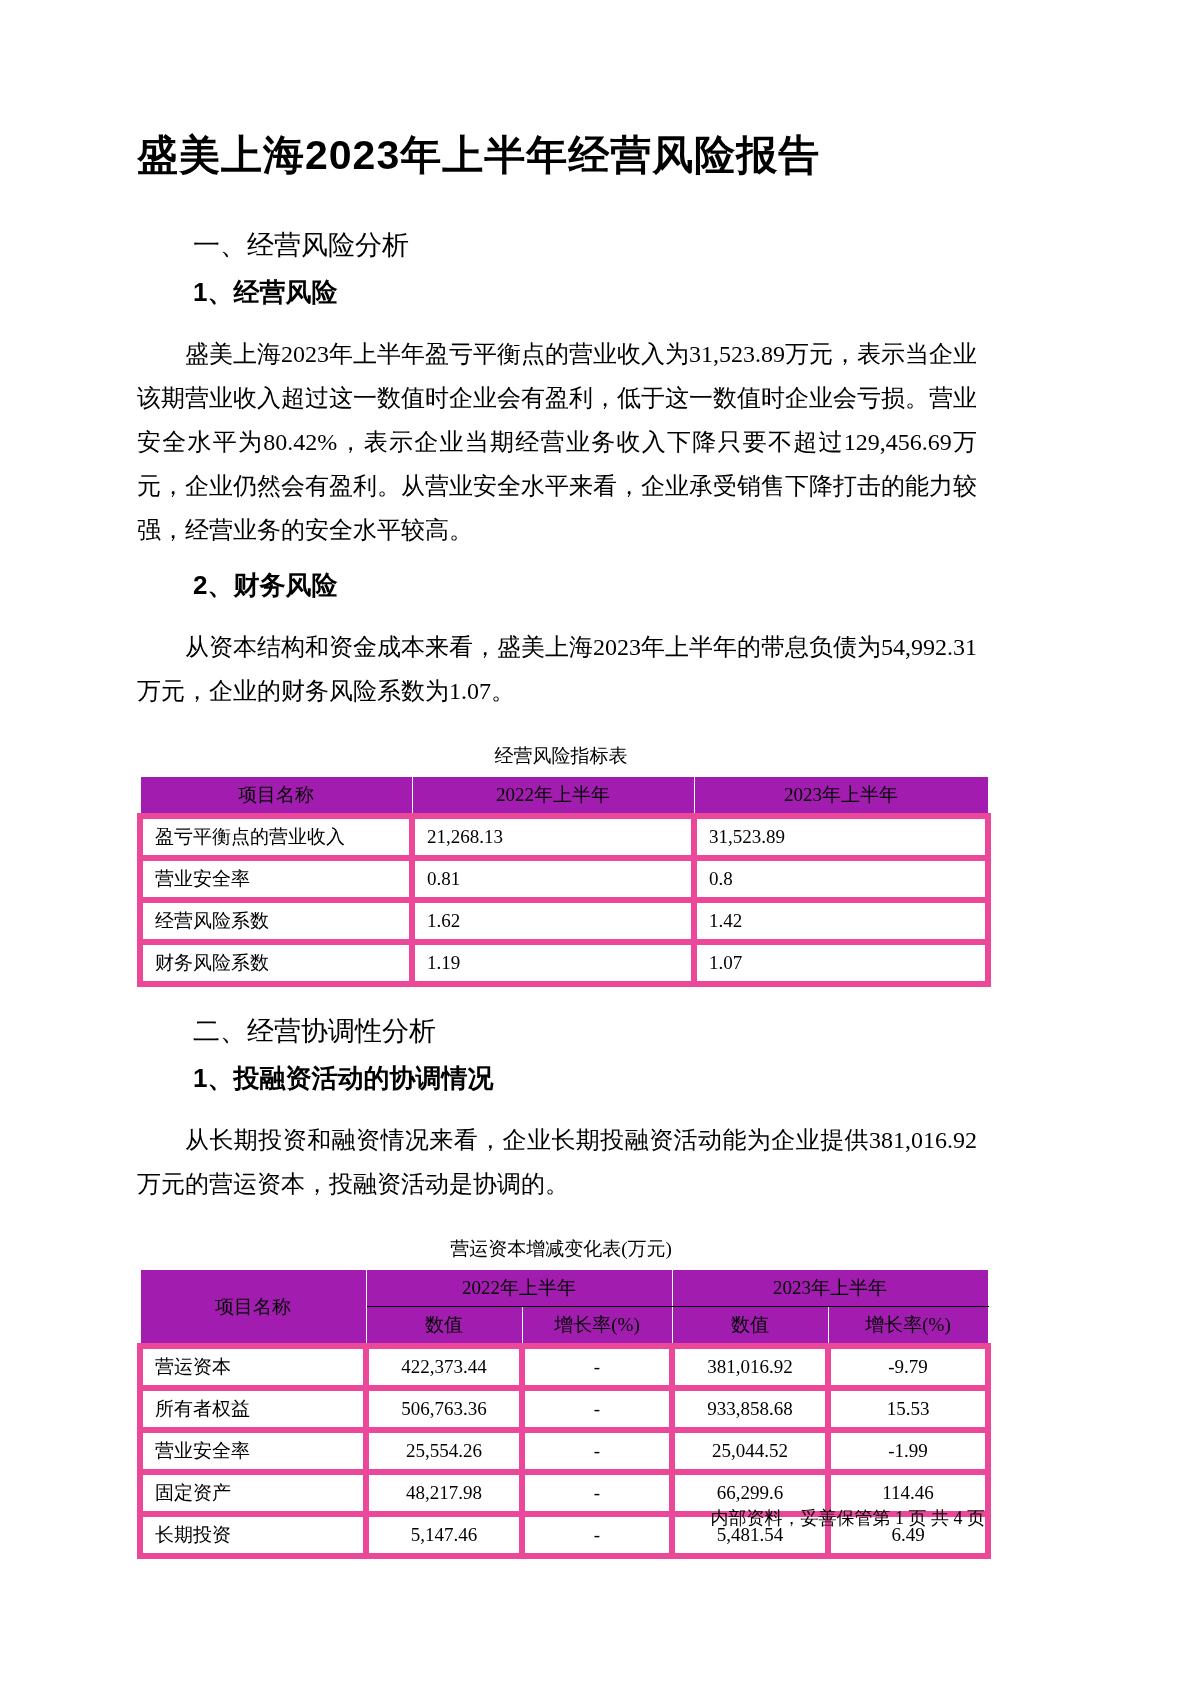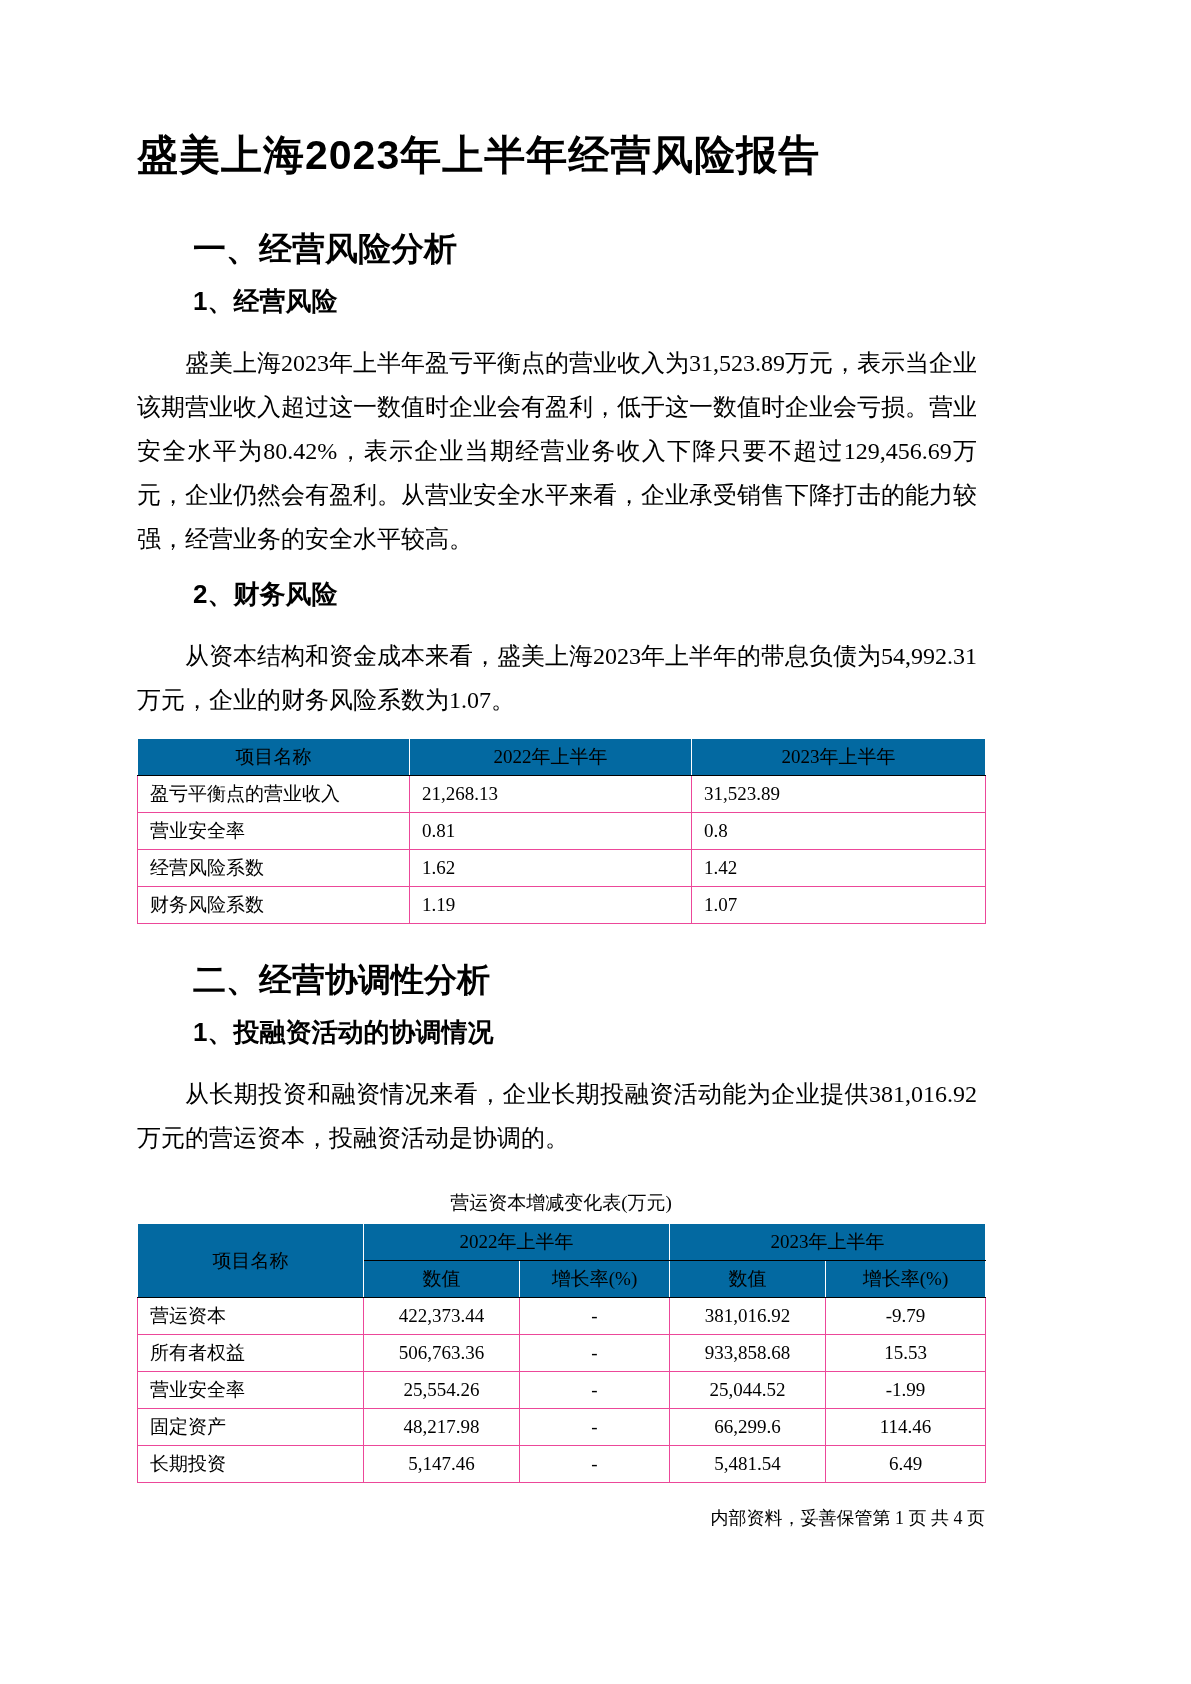--- a/index.html
+++ b/index.html
@@ -21,23 +21,23 @@
   .doc-title {
     font-family: "Liberation Sans", "DejaVu Sans", sans-serif;
     font-size: 41px;
     font-weight: bold;
     text-align: left;
     margin: 0 0 44px 0;
     letter-spacing: 1px;
   }
   .h2 {
     font-family: "Liberation Sans", "DejaVu Sans", sans-serif;
-    font-size: 33px;
-    font-weight: bold;
-    margin: 34px 0 12px 56px;
+    font-size: 27px;
+    font-weight: normal;
+    margin: 26px 0 12px 56px;
   }
   .h3 {
     font-family: "Liberation Sans", "DejaVu Sans", sans-serif;
     font-size: 26px;
     font-weight: bold;
     margin: 12px 0 22px 56px;
   }
   .para {
     font-size: 24px;
     line-height: 44px;
@@ -50,31 +50,31 @@
     text-align: center;
     margin: 30px 0 7px 0;
   }
   table {
     width: 848px;
     border-collapse: collapse;
     font-size: 19px;
     table-layout: fixed;
   }
   th {
-    background: #0369a1;
+    background: #a21caf;
     font-weight: normal;
     border: 1px solid #ffffff;
     border-bottom: 1px solid #000000;
     height: 32px;
     padding: 2px 8px;
     text-align: center;
     overflow: hidden;
   }
   td {
-    border: 1px solid #ec4899;
+    border: 6px solid #ec4899;
     height: 32px;
     padding: 2px 12px;
     overflow: hidden;
   }
   #table1 td { text-align: left; }
   #table2 td { text-align: center; }
   #table2 td.name { text-align: left; }
   .footer {
     position: absolute;
     left: 137px;
@@ -92,20 +92,21 @@
 
   <h1 class="doc-title">盛美上海2023年上半年经营风险报告</h1>
 
   <div class="h2">一、经营风险分析</div>
   <div class="h3">1、经营风险</div>
   <p class="para">盛美上海2023年上半年盈亏平衡点的营业收入为31,523.89万元，表示当企业该期营业收入超过这一数值时企业会有盈利，低于这一数值时企业会亏损。营业安全水平为80.42%，表示企业当期经营业务收入下降只要不超过129,456.69万元，企业仍然会有盈利。从营业安全水平来看，企业承受销售下降打击的能力较强，经营业务的安全水平较高。</p>
 
   <div class="h3">2、财务风险</div>
   <p class="para">从资本结构和资金成本来看，盛美上海2023年上半年的带息负债为54,992.31万元，企业的财务风险系数为1.07。</p>
 
+  <div class="tbl-caption">经营风险指标表</div>
   <table id="table1">
     <colgroup>
       <col style="width:272px">
       <col style="width:282px">
       <col style="width:294px">
     </colgroup>
     <thead>
       <tr>
         <th>项目名称</th>
         <th>2022年上半年</th>

